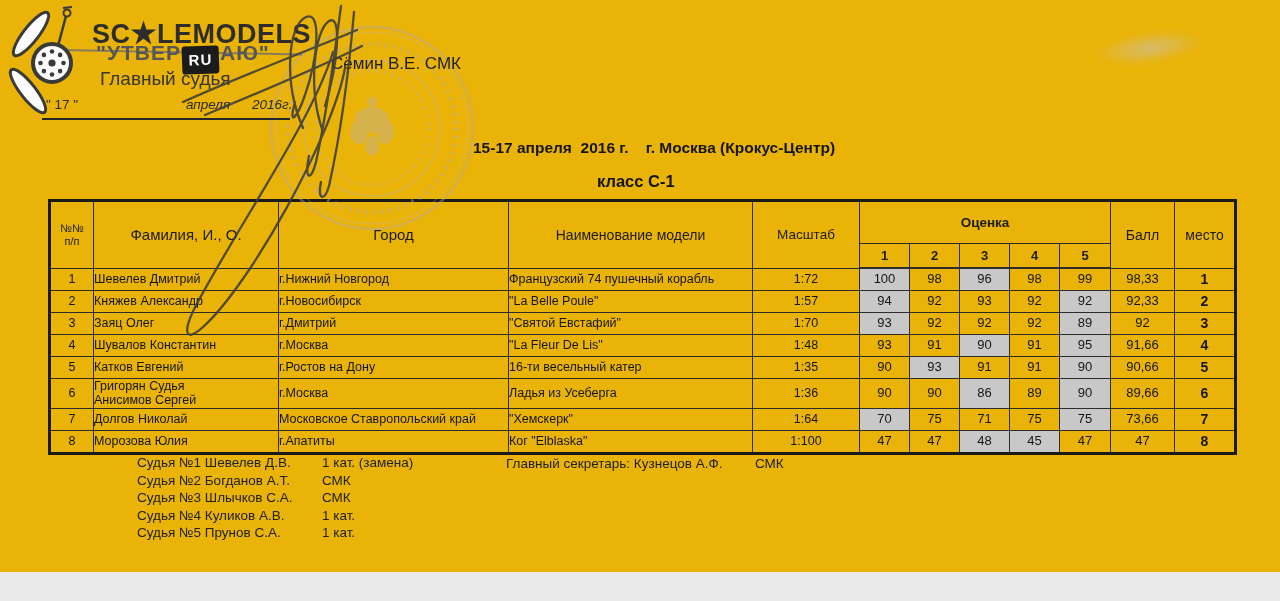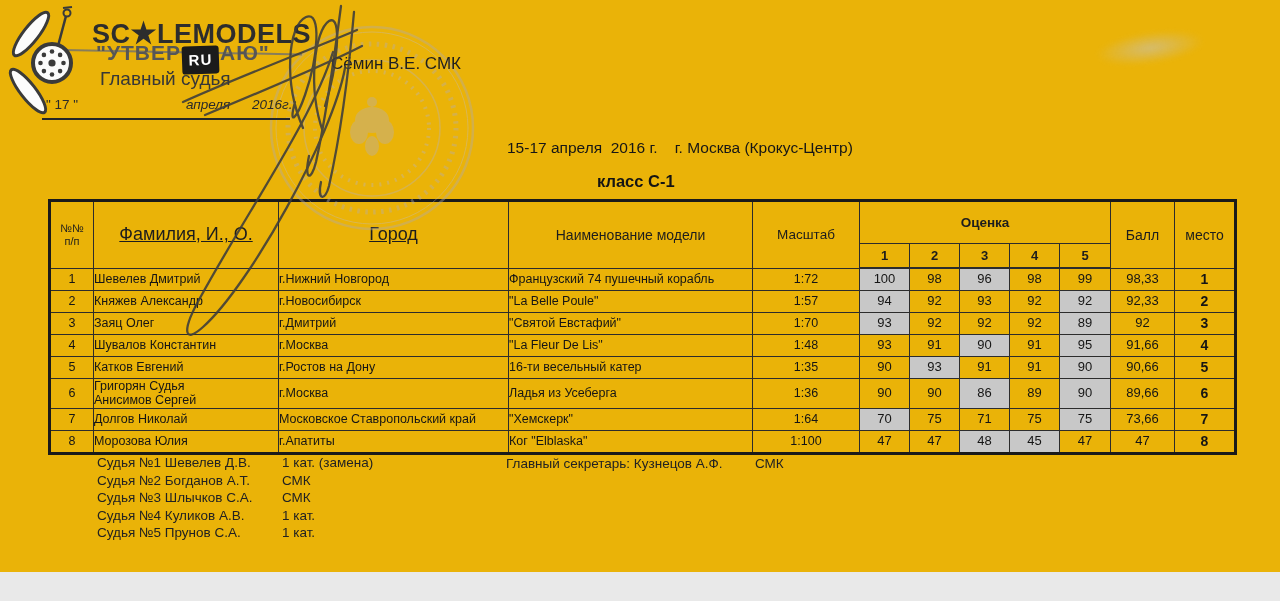--- a/index.html
+++ b/index.html
@@ -27,52 +27,52 @@
   .date-row .month { position:absolute; left:122px; top:0; font-style:italic;margin-left:20px; }
   .date-row .year { position:absolute; left:208px; top:0; font-style:italic; }
   .date-underline { left:42px; top:118px; width:248px; height:2px; background:#262626; z-index:6; }
 
   .smudge { left:1095px; top:32px; width:110px; height:32px; z-index:2;
             background:radial-gradient(ellipse at 50% 50%, rgba(195,195,195,.55), rgba(195,195,195,0) 70%);
             filter:blur(2px); transform:rotate(-8deg); }
 
   
   .doc-title   { left:489px; top:104px; font-size:17.5px; font-weight:bold; letter-spacing:.2px; color:#151515; z-index:3; }
-  .doc-subtitle{ left:507px; top:139px; font-size:15.5px; font-weight:normal; color:#161616; z-index:3; white-space:pre; }
+  .doc-subtitle{ left:473px; top:139px; font-size:15.5px; font-weight:bold; color:#161616; z-index:3; white-space:pre; }
   .doc-class   { left:597px; top:172px; font-size:16.5px; font-weight:bold; color:#141414; z-index:3; }
 
   
   table.results { position:absolute; left:48px; top:199px; z-index:4;
                   border-collapse:collapse; table-layout:fixed; background:transparent; }
   table.results { border:3px solid #1a1a1a; }
   table.results th, table.results td { border:1px solid #2c2c2c; padding:0; vertical-align:middle; overflow:hidden; }
   thead tr.h1 th { height:41px; }
   thead tr.h2 th { height:23px; border-bottom-width:2px; }
   th { font-weight:normal; color:#1d1d1d; }
   th.h-num   { font-size:11px; line-height:1.15; }
-  th.h-name, th.h-city { font-size:18px;text-decoration:underline; }
+  th.h-name, th.h-city { font-size:15px; }
   th.h-model { font-size:14px; }
   th.h-scale { font-size:13.5px; }
   th.h-score-group { font-size:13.5px; font-weight:bold; }
   th.h-score-col { font-size:13px; font-weight:bold; }
   th.h-total, th.h-place { font-size:14px; }
   tbody td { font-size:12.5px; color:#151515; height:21px; line-height:1.15; }
   td.c-num   { text-align:center; }
   td.c-name, td.c-city, td.c-model { text-align:left; padding-left:6px; }
   td.c-name  { white-space:pre-line; }
   td.c-scale { text-align:center; }
   td.c-score { text-align:center; font-size:13px; }
   td.c-score.shaded { background:#c8c8c8; }
   td.c-total { text-align:center; font-size:13px; }
   td.c-place { text-align:center; font-size:14px; font-weight:bold; }
 
   
   .judges { left:97px; top:455px; font-size:13.5px; color:#222; z-index:3; }
   .judge-line { height:17.5px; white-space:nowrap; }
-  .judge-line .j-label { display:inline-block; width:185px; }
+  .judge-line .j-label { display:inline-block; width:185px;margin-left:40px; }
   .secretary { left:506px; top:456px; font-size:13.5px; color:#222; z-index:3; white-space:nowrap; }
   .secretary .s-label { display:inline-block; width:249px; }
   .replacement { left:506px; top:492px; font-size:13.5px; color:#222; z-index:3; white-space:pre; }
 
   svg { display:block; }
 </style>
 </head>
 <body>
 
 <div class="scan">

